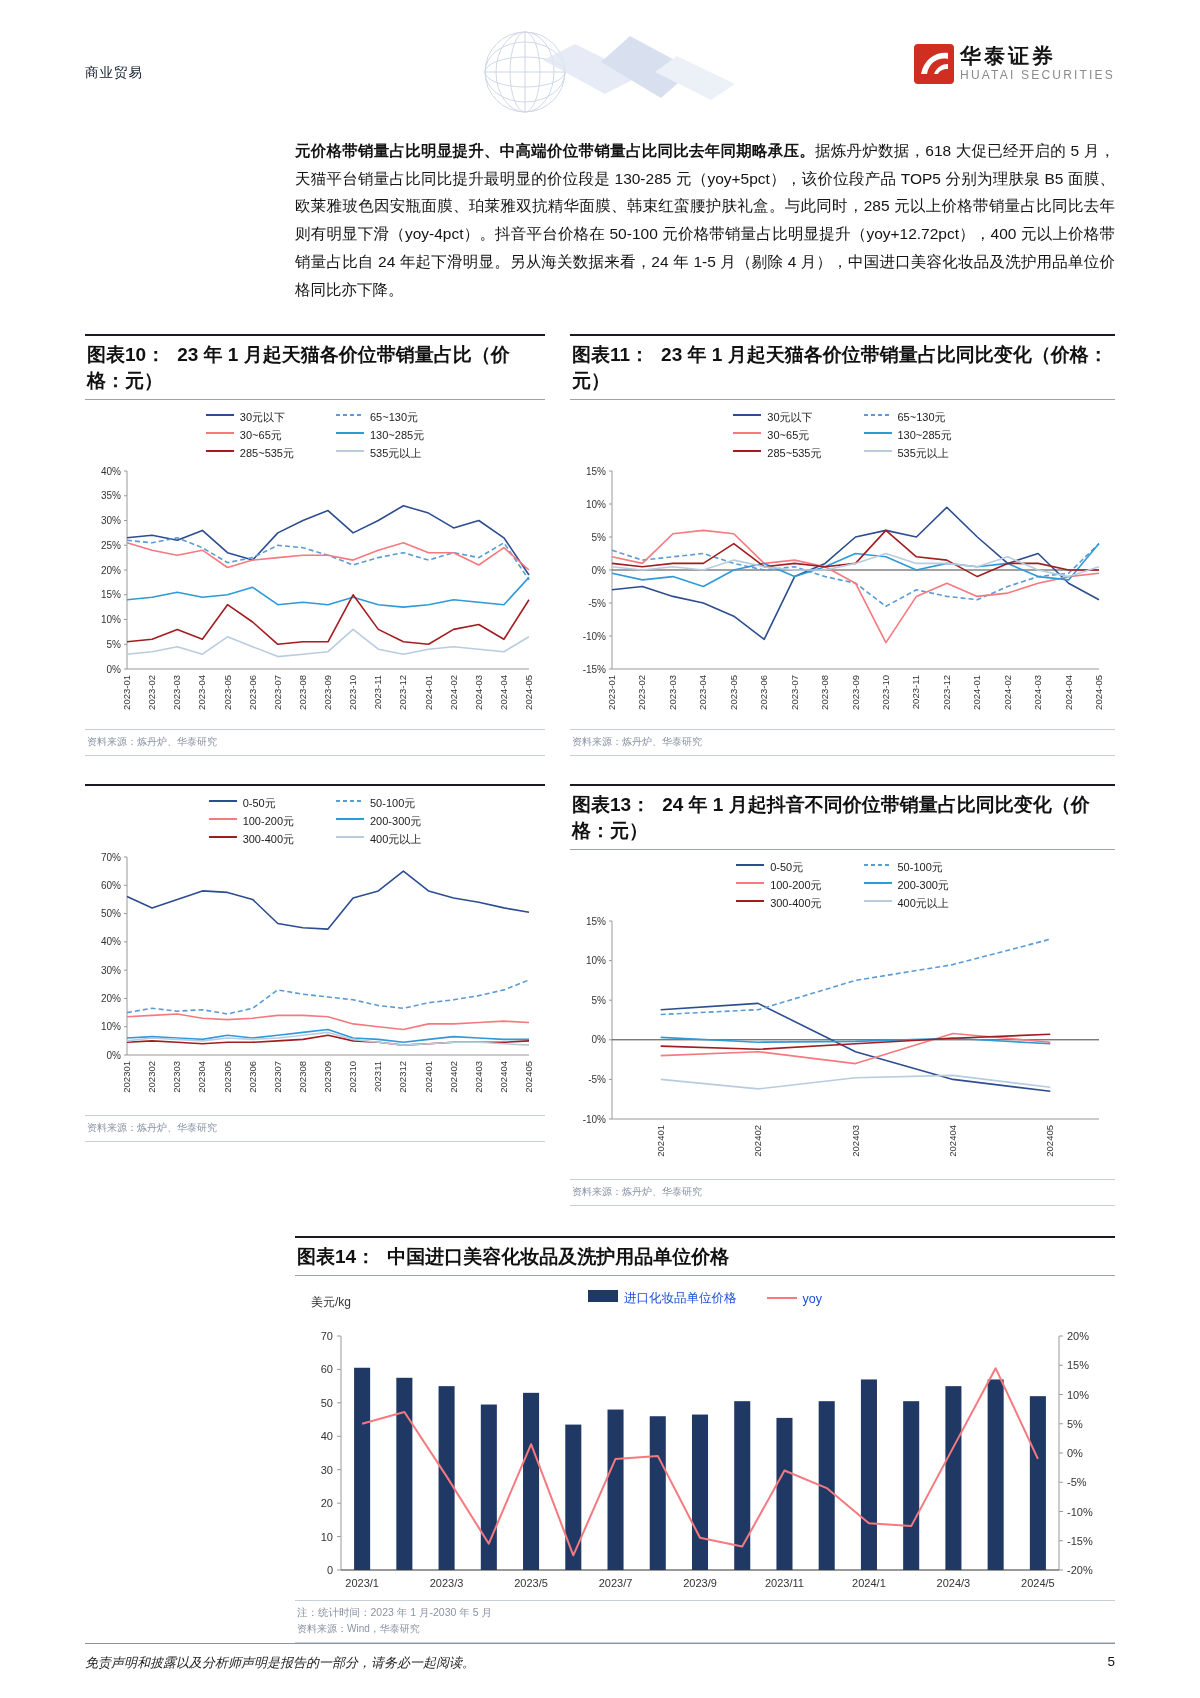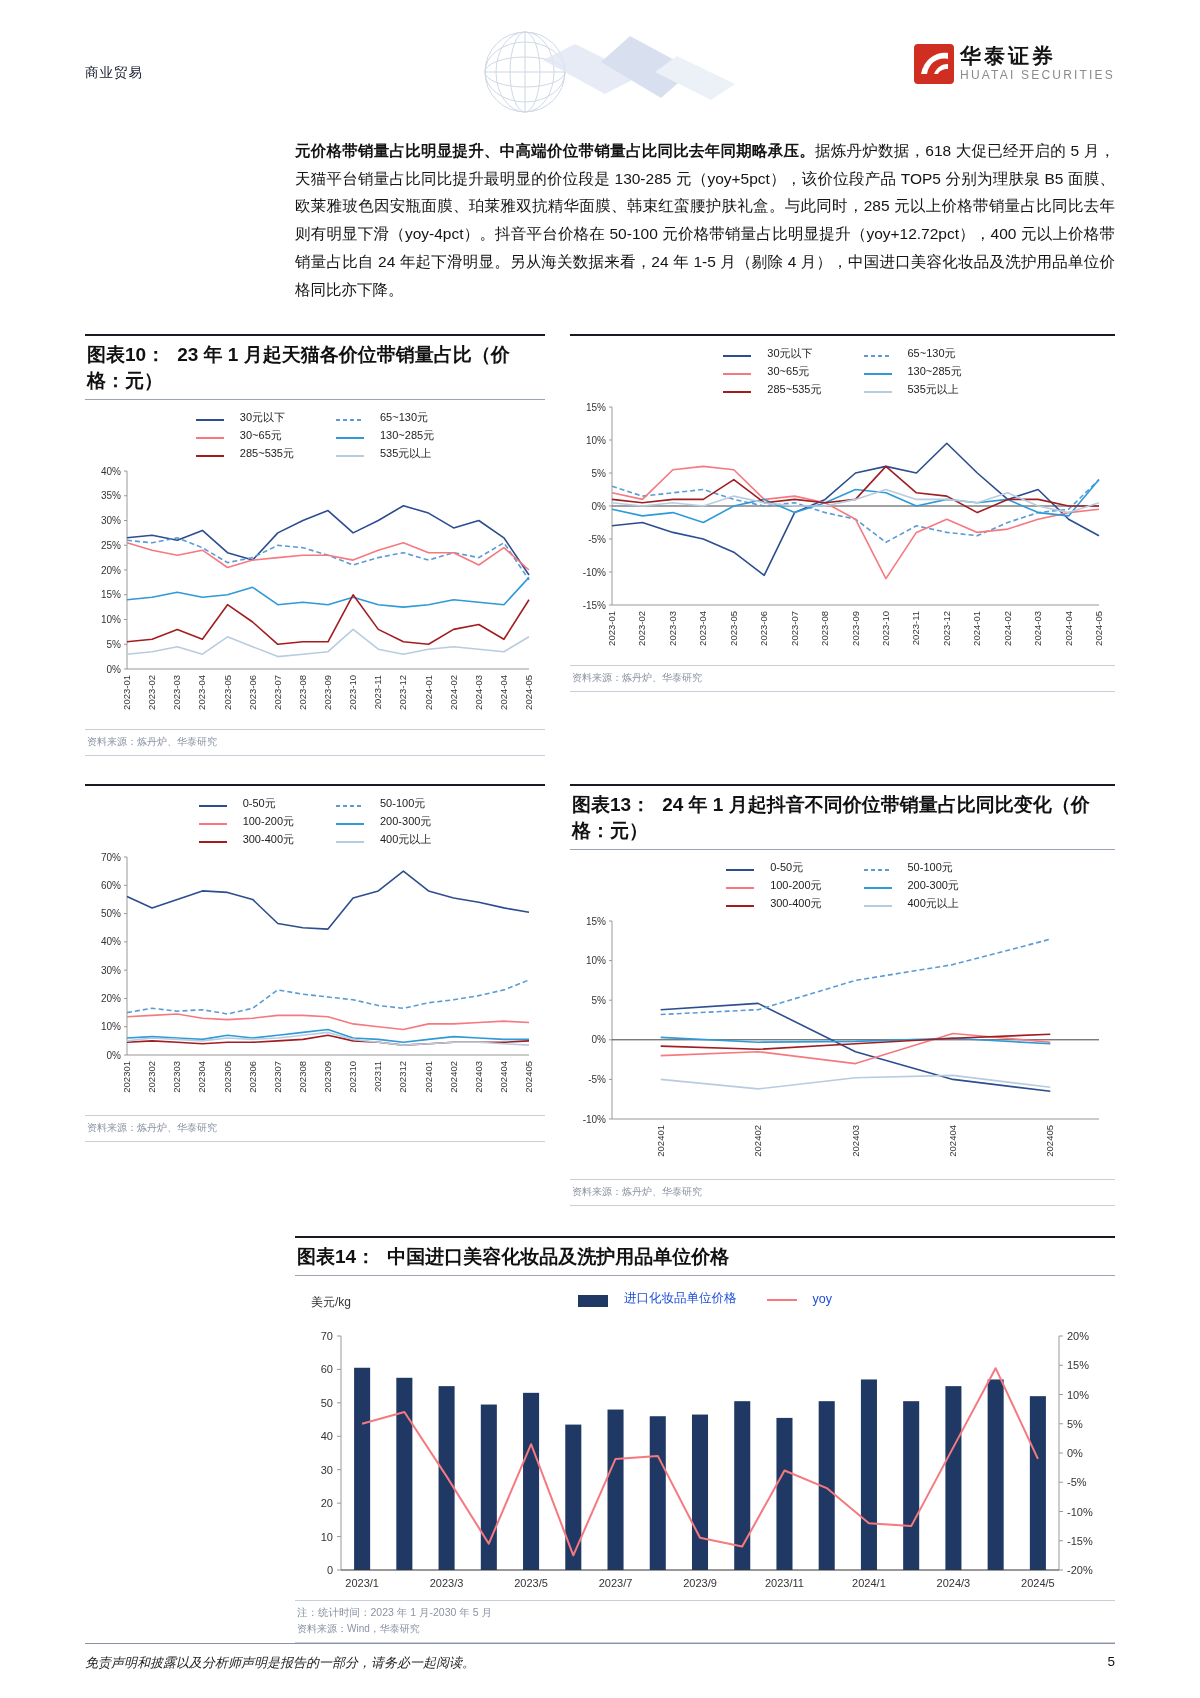--- a/index.html
+++ b/index.html
@@ -18,21 +18,21 @@
   
   .lead{margin:20px 0 4px 210px;width:820px;font-size:15.5px;line-height:1.8;text-align:justify;color:#141414}
 
   
   .fig-grid{display:grid;grid-template-columns:460px 545px;column-gap:25px;row-gap:28px;margin-top:26px}
   .fig{border-top:2px solid #1a1a24;background:#fff}
   .fig-caption{font-size:19px;font-weight:bold;padding:6px 2px 5px;border-bottom:1px solid #9aa4b5;color:#111}
   .fig-cap-title{margin-left:12px}
   .fig-body{padding-top:8px}
   .legend{display:grid;grid-template-columns:auto auto;gap:3px 42px;justify-content:center;font-size:11px;margin:2px 0 2px;color:#222}
-  .legend-item{display:flex;align-items:flex-end;gap:16px;white-space:nowrap}
+  .legend-item{display:flex;align-items:flex-start;gap:6px;white-space:nowrap}
   .fig-source{font-size:10px;color:#8a93a3;padding:5px 2px 6px;border-top:1px solid #c9cfd8;border-bottom:1px solid #c9cfd8}
   .fig-note{font-size:10.5px;color:#8a93a3;padding:5px 2px 0;border-top:1px solid #c9cfd8}
   .fig-note + .fig-source{border-top:none;padding-top:2px}
 
   
   #fig14-wrap{margin:30px 0 0 210px;width:820px}
   .fig14-head{position:relative;height:30px;margin-top:12px}
   .unit-label{position:absolute;left:16px;top:6px;font-size:12px;color:#333}
   .legend-h{position:absolute;left:0;right:0;top:2px;display:flex;justify-content:center;gap:30px;font-size:12.5px;align-items:center;color:#1d4ed8}
 
@@ -168,20 +168,21 @@
             <polyline points="42.0,74.8 67.1,72.3 92.3,77.3 117.4,67.4 142.5,89.7 167.6,97.1 192.8,69.9 217.9,57.5 243.0,47.6 268.1,69.9 293.3,57.5 318.4,42.7 343.5,50.1 368.6,64.9 393.8,57.5 418.9,74.8 444.0,112.0" fill="none" stroke="#2c4d8f" stroke-width="1.6" stroke-linejoin="round"></polyline>
             <polyline points="42.0,77.3 67.1,79.8 92.3,74.8 117.4,84.7 142.5,99.6 167.6,94.6 192.8,82.3 217.9,84.7 243.0,92.2 268.1,102.0 293.3,94.6 318.4,89.7 343.5,97.1 368.6,89.7 393.8,94.6 418.9,79.8 444.0,116.9" fill="none" stroke="#5b9bd5" stroke-width="1.6" stroke-linejoin="round" stroke-dasharray="5 3"></polyline>
             <polyline points="42.0,79.8 67.1,87.2 92.3,92.2 117.4,87.2 142.5,104.5 167.6,97.1 192.8,94.6 217.9,92.2 243.0,92.2 268.1,97.1 293.3,87.2 318.4,79.8 343.5,89.7 368.6,89.7 393.8,102.0 418.9,84.7 444.0,107.0" fill="none" stroke="#f5797f" stroke-width="1.6" stroke-linejoin="round"></polyline>
             <polyline points="42.0,136.7 67.1,134.2 92.3,129.3 117.4,134.2 142.5,131.8 167.6,124.3 192.8,141.7 217.9,139.2 243.0,141.7 268.1,134.2 293.3,141.7 318.4,144.1 343.5,141.7 368.6,136.7 393.8,139.2 418.9,141.7 444.0,114.4" fill="none" stroke="#2e9ad8" stroke-width="1.6" stroke-linejoin="round"></polyline>
             <polyline points="42.0,178.8 67.1,176.3 92.3,166.4 117.4,176.3 142.5,141.7 167.6,159.0 192.8,181.3 217.9,178.8 243.0,178.8 268.1,131.8 293.3,166.4 318.4,178.8 343.5,181.3 368.6,166.4 393.8,161.5 418.9,176.3 444.0,136.7" fill="none" stroke="#a11d20" stroke-width="1.6" stroke-linejoin="round"></polyline>
             <polyline points="42.0,191.2 67.1,188.7 92.3,183.7 117.4,191.2 142.5,173.8 167.6,183.7 192.8,193.6 217.9,191.2 243.0,188.7 268.1,166.4 293.3,186.2 318.4,191.2 343.5,186.2 368.6,183.7 393.8,186.2 418.9,188.7 444.0,173.8" fill="none" stroke="#b8cce0" stroke-width="1.6" stroke-linejoin="round"></polyline>
           </svg></div>
         <div class="fig-source">资料来源：炼丹炉、华泰研究</div>
       </div>
       <div class="fig">
+        <div class="fig-caption"><span class="fig-cap-label">图表11：</span><span class="fig-cap-title">23 年 1 月起天猫各价位带销量占比同比变化（价格：元）</span></div>
         <div class="fig-body"><div class="legend">
             <div class="legend-item">
               <svg width="28" height="10">
                 <line x1="0" y1="5" x2="28" y2="5" stroke="#2c4d8f" stroke-width="2"></line>
               </svg>
               <span>30元以下</span>
             </div>
             <div class="legend-item">
               <svg width="28" height="10">
                 <line x1="0" y1="5" x2="28" y2="5" stroke="#5b9bd5" stroke-width="2" stroke-dasharray="4 3"></line>

